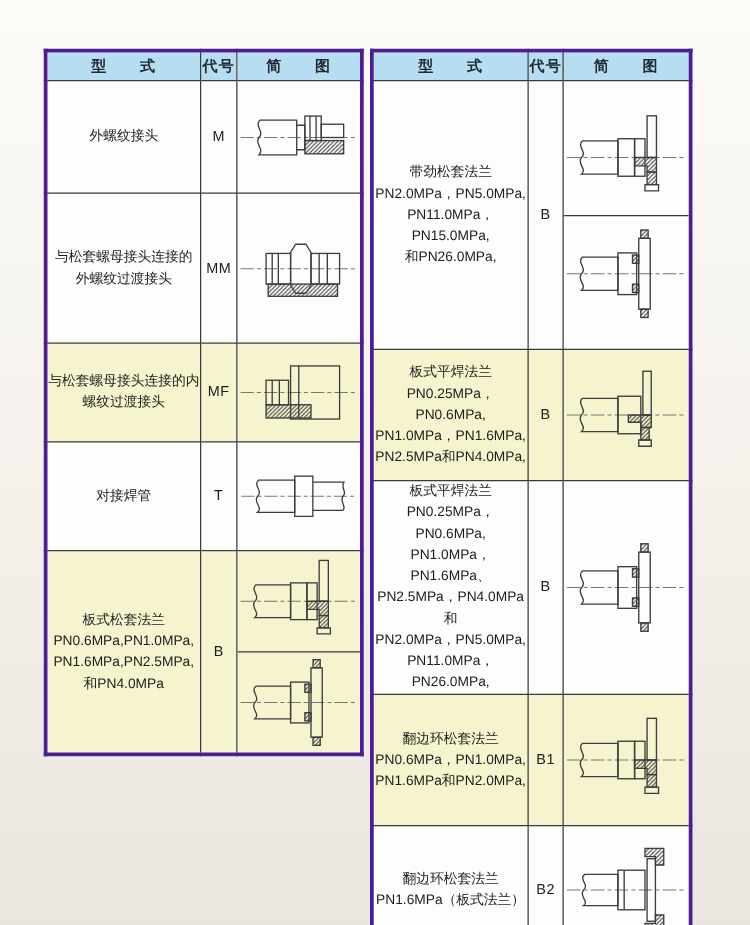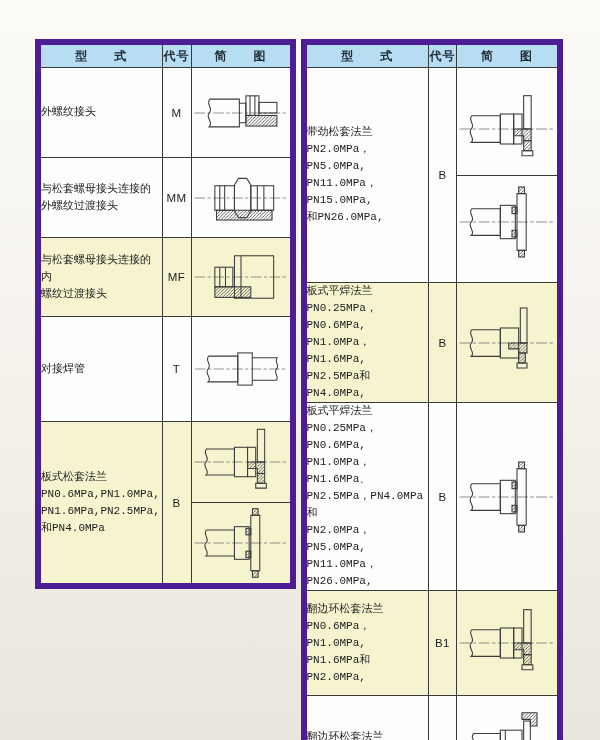--- a/index.html
+++ b/index.html
@@ -20,39 +20,39 @@
   .title{
     position:absolute;left:30px;top:13px;width:560px;
     font-size:12.5px;font-weight:600;letter-spacing:.3px;color:#111;
   }
   .tables{
     position:absolute;left:35px;top:39px;
     display:flex;gap:5px;align-items:flex-start;
   }
   table.t{
     border-collapse:collapse;table-layout:fixed;
-    border:6px solid #4c1d95;
+    border:3px solid #4c1d95;
     background:var(--row_white);
     padding-left:17px;
   }
   table.t th, table.t td{
     border:1.5px solid #3a3a3a;
     padding:0;overflow:hidden;
   }
   table.t th{
     background:var(--header_bg);
     height:22px;font-size:12px;font-weight:600;color:#1f2a33;
     text-align:center;letter-spacing:1px;
   }
   tr.yellow td{background:var(--row_yellow);}
   tr.white td{background:var(--row_white);}
   td.type{
     font-size:11px;line-height:17px;
     padding:4px 4px 4px 8px;
-    white-space:pre-line;vertical-align:middle;text-align:left;font-family:Liberation Mono, monospace;
+    white-space:pre-line;vertical-align:middle;text-align:center;
   }
   td.code{
     text-align:center;vertical-align:middle;
     font-size:11.5px;letter-spacing:.5px;
   }
   td.diag{vertical-align:middle;}
   .dcell{display:flex;align-items:center;justify-content:center;}
   .dstack{display:flex;flex-direction:column;height:100%;}
   .dstack .dcell{flex:1;}
   .dstack .sep{border-top:1.5px solid #3a3a3a;}
@@ -186,21 +186,21 @@
           <td class="type">外螺纹接头</td>
           <td class="code">M</td>
           <td class="diag">
             <div class="dcell">
                 <svg class="d" width="98" height="76" viewBox="0 0 120 92">
                   <use href="#d-m"></use>
                 </svg>
               </div>
           </td>
         </tr>
-        <tr class="white" style="height:80px">
+        <tr class="white" style="height:120px">
           <td class="type">与松套螺母接头连接的
 外螺纹过渡接头</td>
           <td class="code">MM</td>
           <td class="diag">
             <div class="dcell">
                 <svg class="d" width="98" height="78" viewBox="0 0 120 92">
                   <use href="#d-mm"></use>
                 </svg>
               </div>
           </td>
@@ -210,21 +210,21 @@
 螺纹过渡接头</td>
           <td class="code">MF</td>
           <td class="diag">
             <div class="dcell">
                 <svg class="d" width="98" height="78" viewBox="0 0 120 92">
                   <use href="#d-mf"></use>
                 </svg>
               </div>
           </td>
         </tr>
-        <tr class="white" style="height:105px">
+        <tr class="white" style="height:87px">
           <td class="type">对接焊管</td>
           <td class="code">T</td>
           <td class="diag">
             <div class="dcell">
                 <svg class="d" width="98" height="74" viewBox="0 0 120 92">
                   <use href="#d-t"></use>
                 </svg>
               </div>
           </td>
         </tr>

